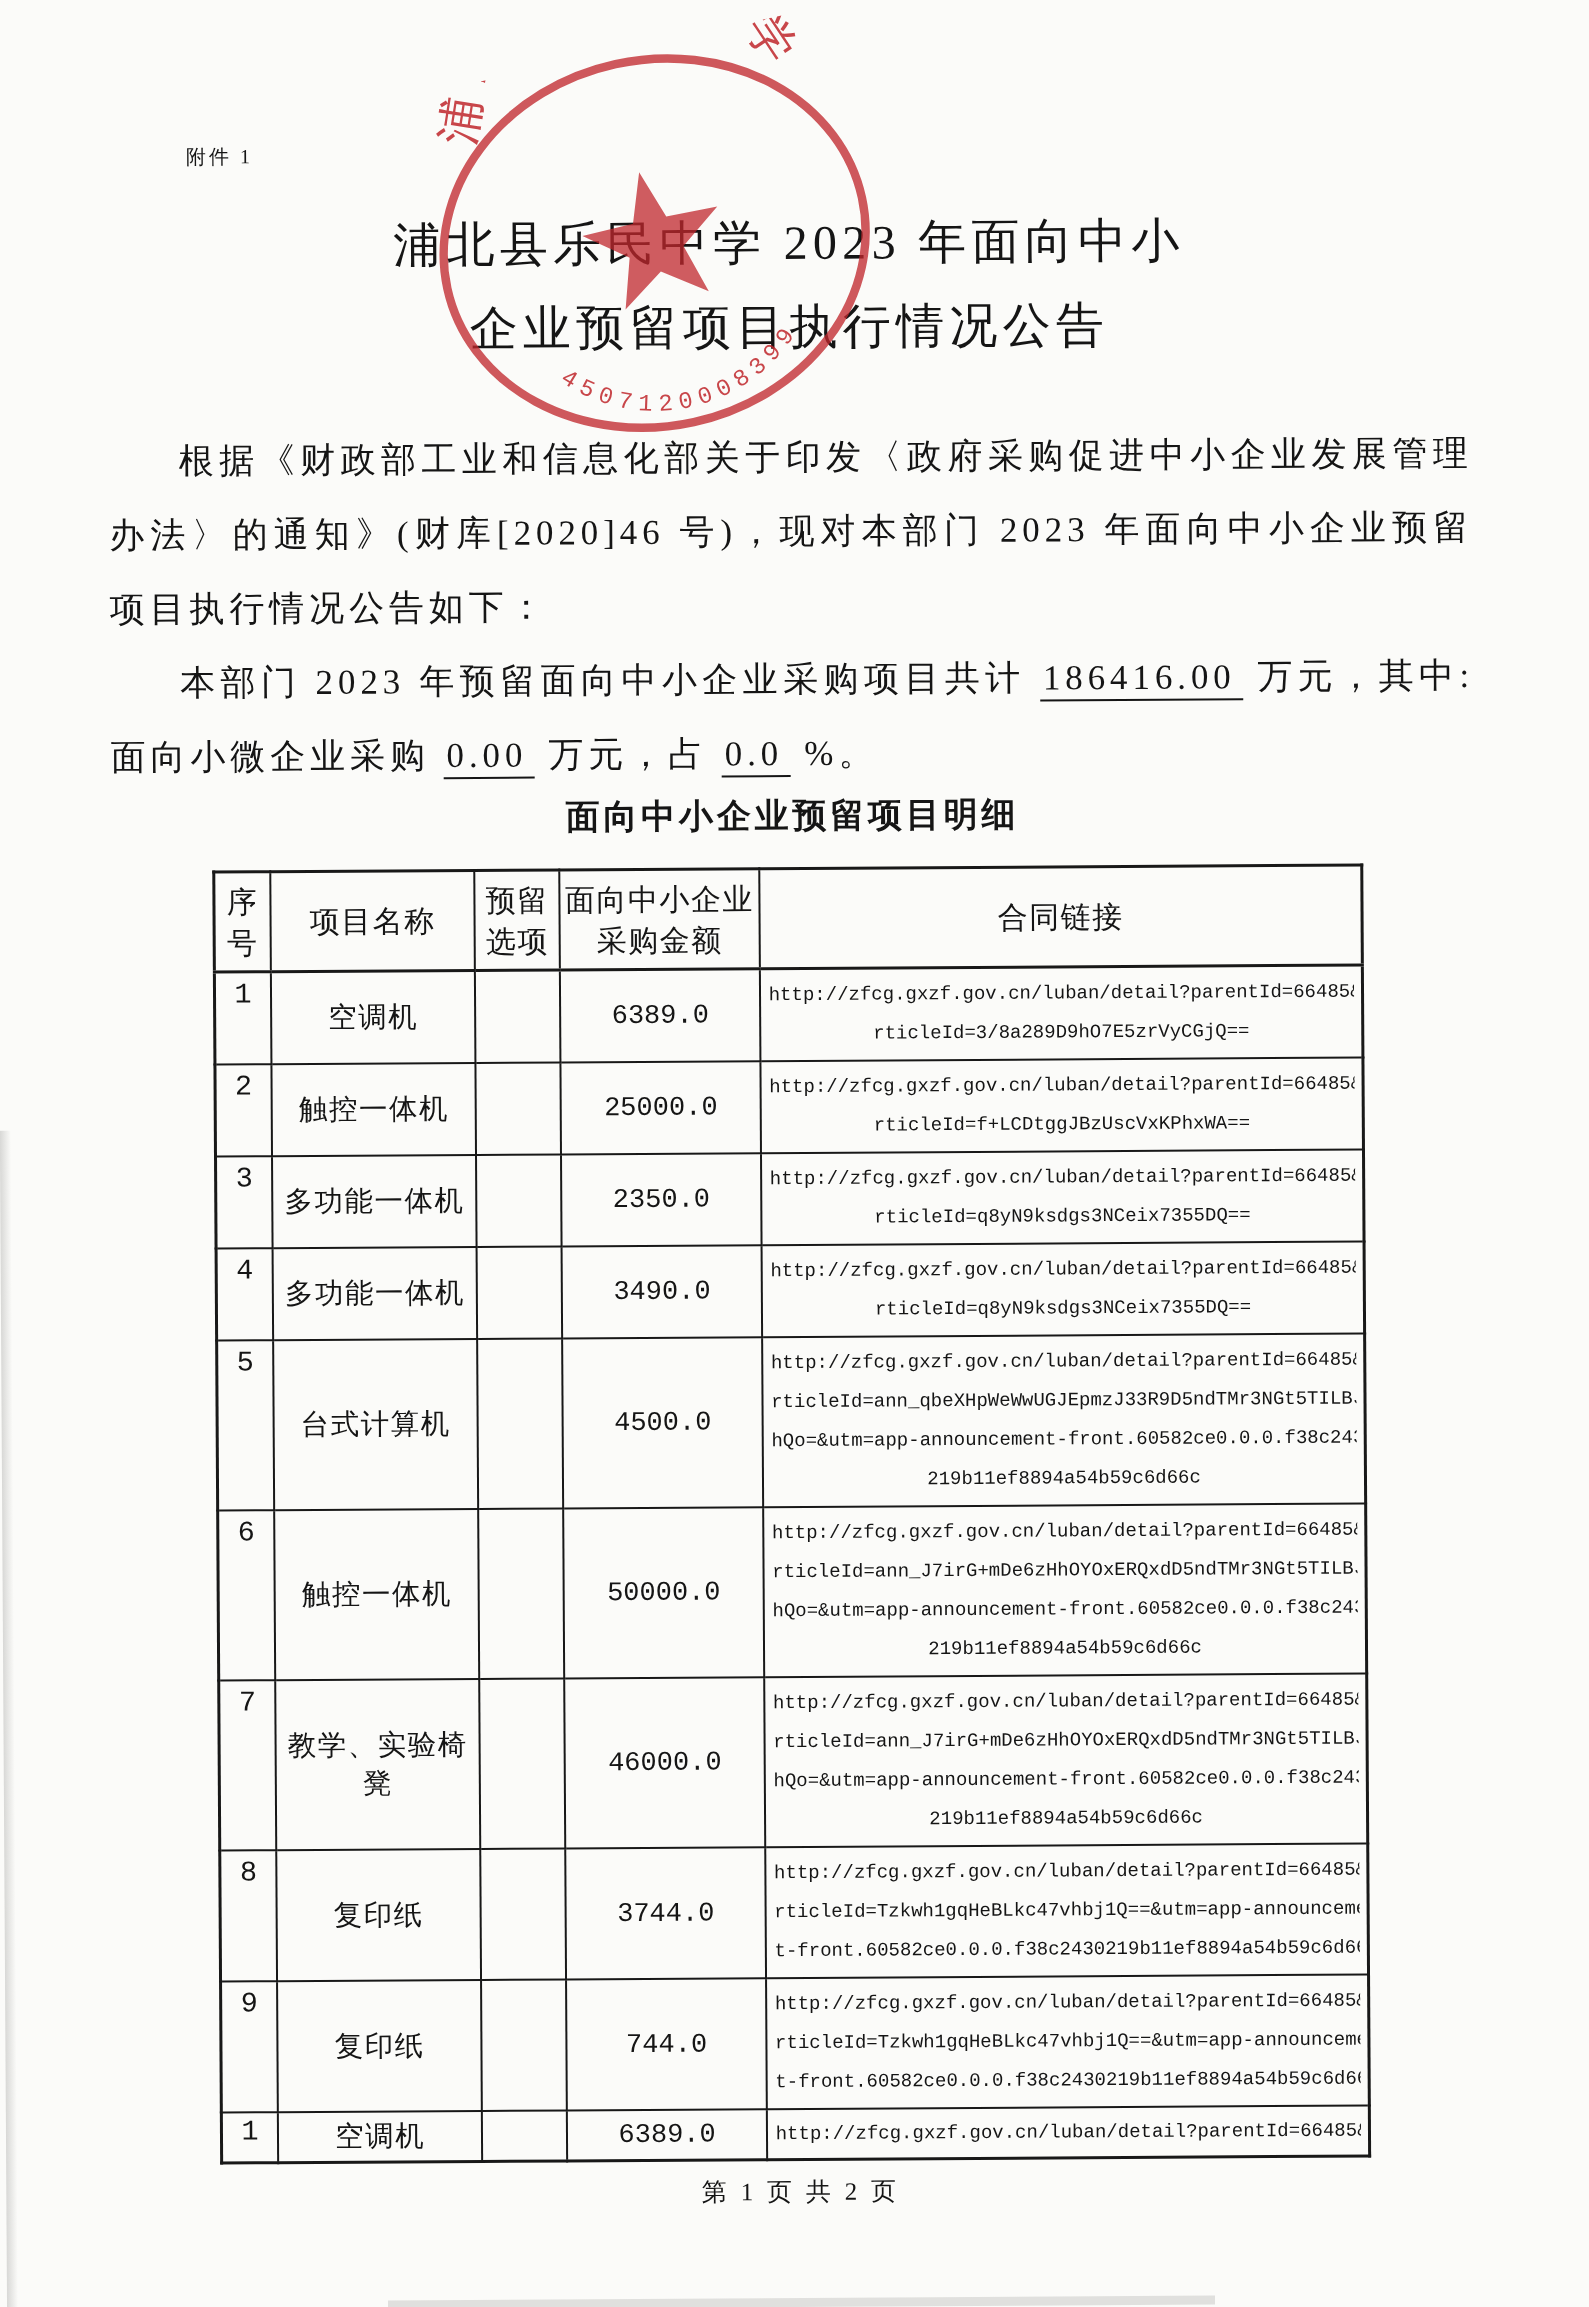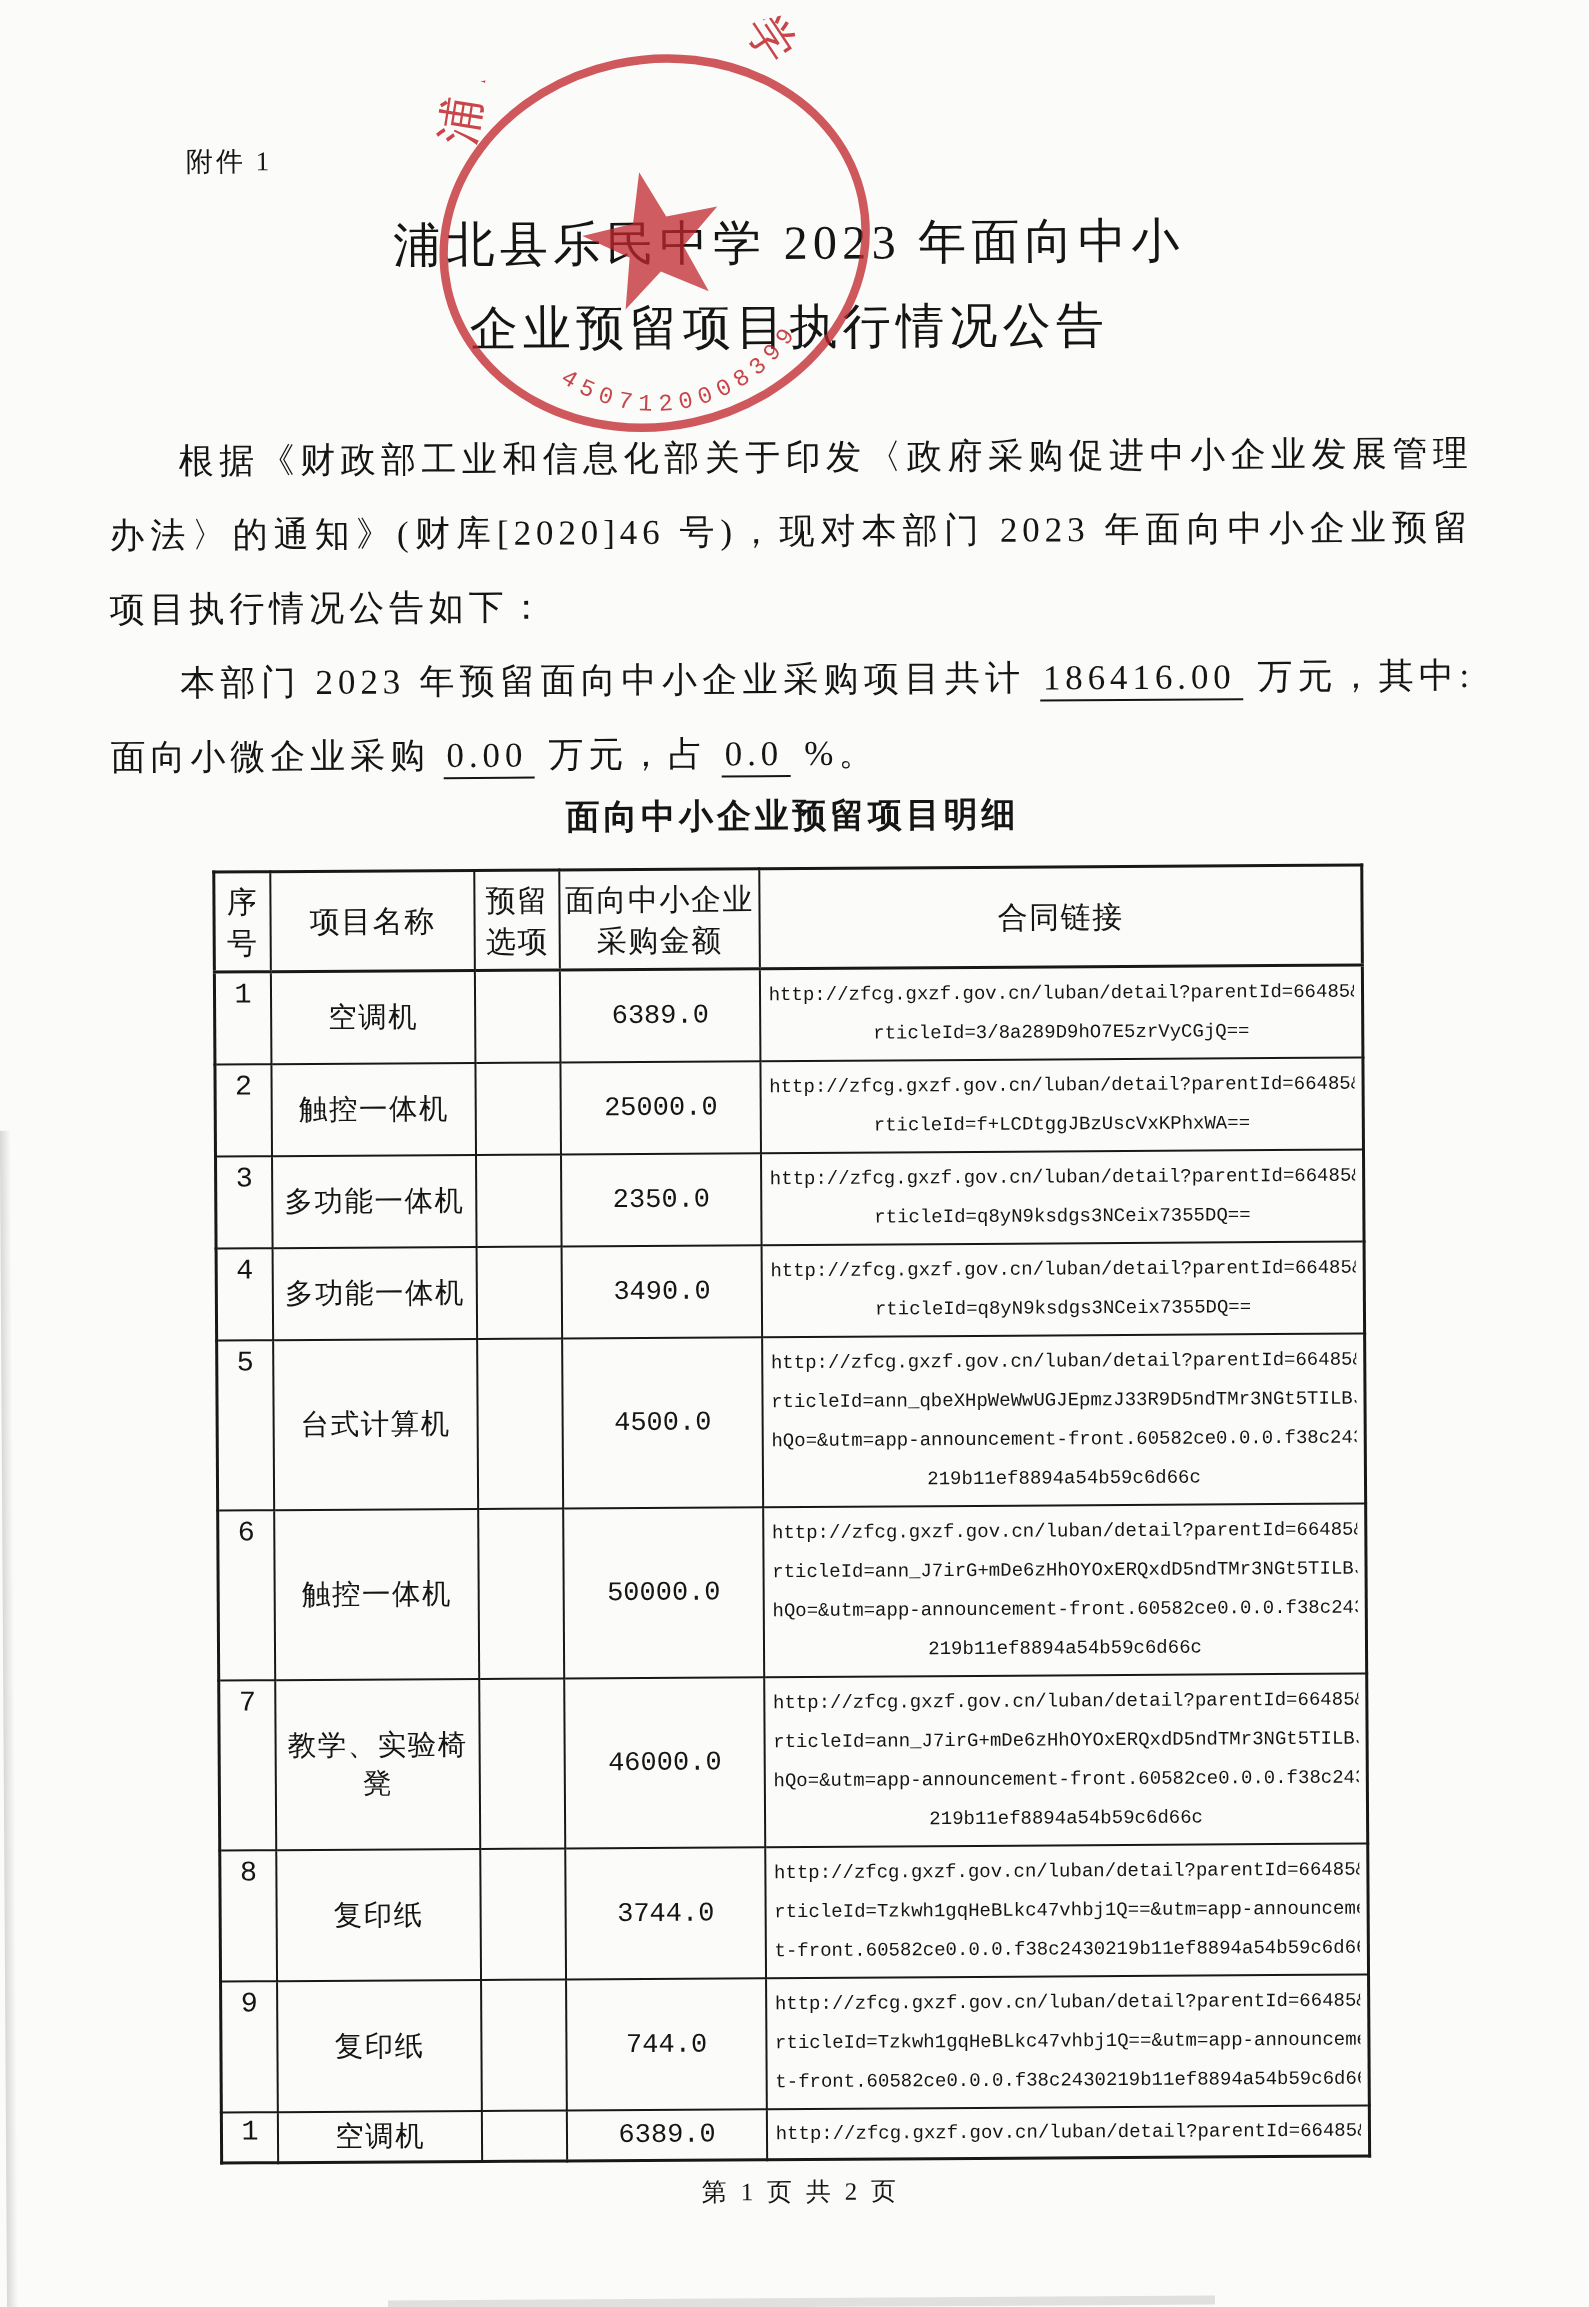--- a/index.html
+++ b/index.html
@@ -8,21 +8,21 @@
     background:#fbfbf9;
     font-family:"Liberation Serif","DejaVu Serif",serif;
     color:#151515;
   }
   .page-inner{position:absolute;inset:0;transform:rotate(-0.35deg);}
   
   .artifact-left{position:absolute;left:0;top:1126px;width:10.5px;height:1181px;
     background:linear-gradient(90deg,rgba(150,150,148,.35),rgba(150,150,148,0));}
   .artifact-bottom{position:absolute;left:24%;bottom:0;width:52%;height:9px;
     background:rgba(175,175,172,.35);}
-  .attachment-label{position:absolute;left:192px;top:140px;font-size:27px;letter-spacing:3px;text-align:center;}
+  .attachment-label{position:absolute;left:192px;top:140px;font-size:20px;letter-spacing:3px;text-align:center;}
   .doc-title{position:absolute;left:0;right:0;top:201px;text-align:center;
     font-size:48px;letter-spacing:5.3px;line-height:84px;font-weight:500;}
   .seal{position:absolute;left:432px;top:47px;width:458px;height:398px;
     transform:rotate(-12deg);opacity:.85;pointer-events:none;}
   .body-text{position:absolute;left:113px;width:1364px;top:421px;}
   .body-text p{margin:0;text-indent:2em;font-size:35px;line-height:74px;
     letter-spacing:4.9px;text-align:justify;}
   .uline{border-bottom:2.3px solid #151515;padding:0 7.5px 2.3px 3px;}
   .table-title{position:absolute;left:0;right:0;top:793px;text-align:center;
     font-size:34px;font-weight:700;letter-spacing:3.8px;}

